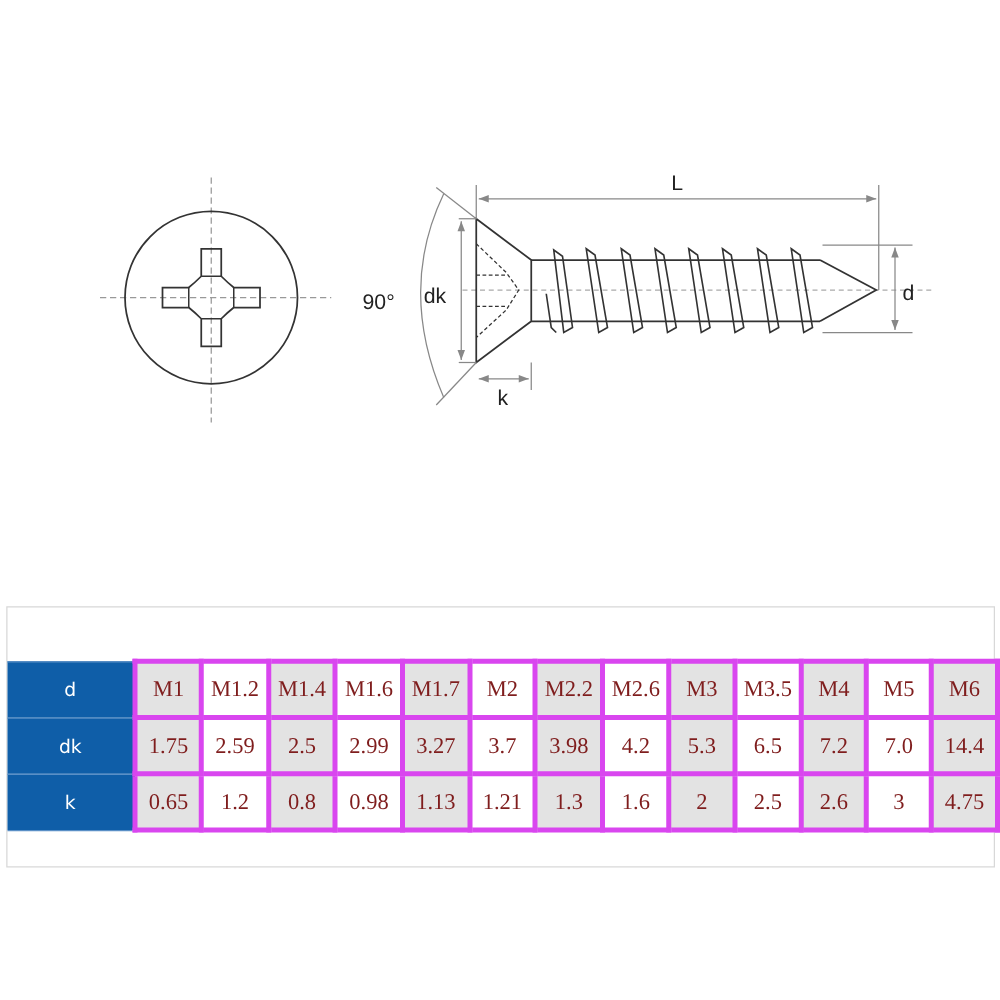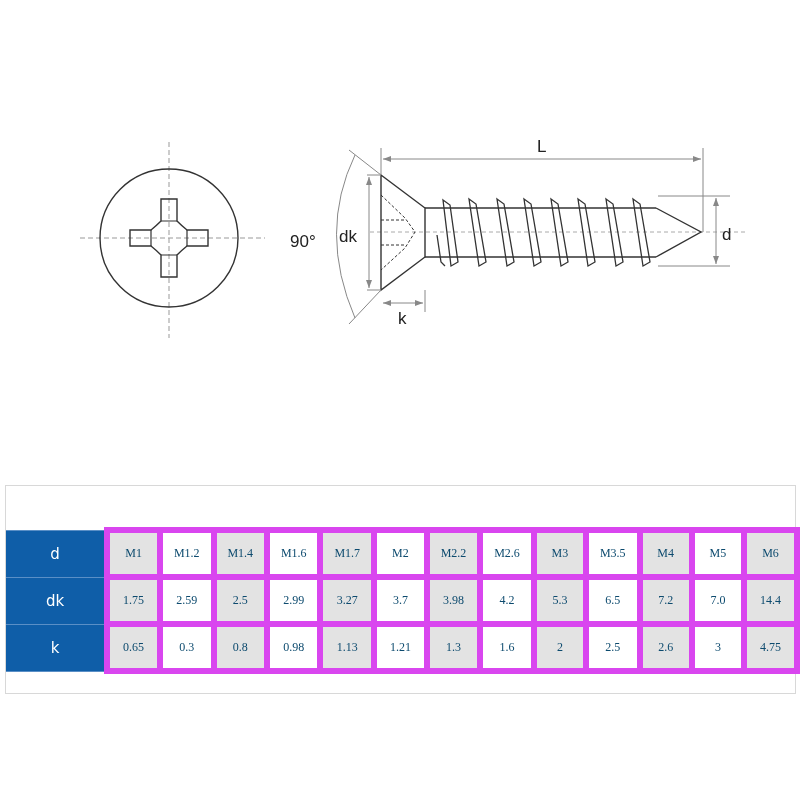--- a/index.html
+++ b/index.html
@@ -1,20 +1,20 @@
 <!DOCTYPE html>
 <html><head>
 <meta charset="utf-8">
 <style>
   html, body { margin: 0; padding: 0; background: #ffffff; }
   body { width: 800px; height: 800px; position: relative; overflow: hidden; font-family: "Liberation Sans", sans-serif; }
   .drawing { position: absolute; left: 0; top: 0; width: 800px; height: 420px; }
   .table-frame { position: absolute; left: 5px; top: 485px; width: 791px; height: 209px; border: 1px solid #d8d8d8; box-sizing: border-box; background: #fff; }
   table.spec { position: absolute; left: 6px; top: 527px; border-collapse: collapse; table-layout: fixed; }
-  table.spec td { height: 41px; padding: 0; text-align: center; vertical-align: middle; border: 6px solid #d946ef; font-family: "Liberation Serif", serif; font-size: 12px; color: #0c4a6e; }
+  table.spec td { height: 41px; padding: 0; text-align: center; vertical-align: middle; border: 4px solid #d946ef; font-family: "Liberation Serif", serif; font-size: 18px; color: #7f1d1d; }
   table.spec td.hdr { background: #0f5ea8; color: #ffffff; font-family: "DejaVu Sans", sans-serif; font-size: 15px; width: 111px; border: 1px solid #5a8fc6; border-left: none; }
   table.spec td.g { background: #e3e3e3; }
   table.spec td.w { background: #ffffff; margin-left: 36px; }
   table.spec td.c { width: 51px; }
   table.spec td.deg { background: #fff; }
 </style>
 </head>
 <body>
 
 <svg class="drawing" viewBox="0 0 800 420" width="800" height="420">
@@ -121,21 +121,21 @@
     <td class="c w">4.2</td>
     <td class="c g">5.3</td>
     <td class="c w">6.5</td>
     <td class="c g">7.2</td>
     <td class="c w">7.0</td>
     <td class="c g">14.4</td>
   </tr>
   <tr>
     <td class="hdr">k</td>
     <td class="c g">0.65</td>
-    <td class="c w">0.3</td>
+    <td class="c w">1.2</td>
     <td class="c g">0.8</td>
     <td class="c w">0.98</td>
     <td class="c g">1.13</td>
     <td class="c w">1.21</td>
     <td class="c g">1.3</td>
     <td class="c w">1.6</td>
     <td class="c g">2</td>
     <td class="c w">2.5</td>
     <td class="c g">2.6</td>
     <td class="c w">3</td>

